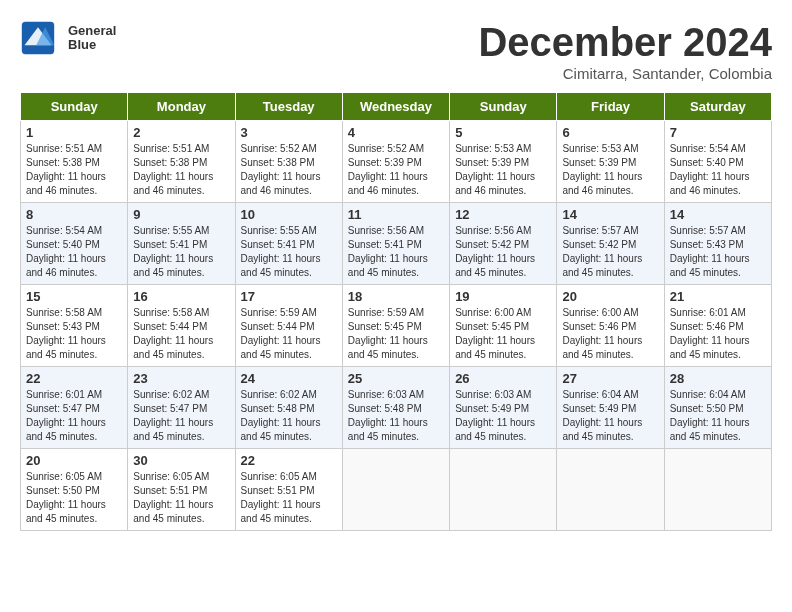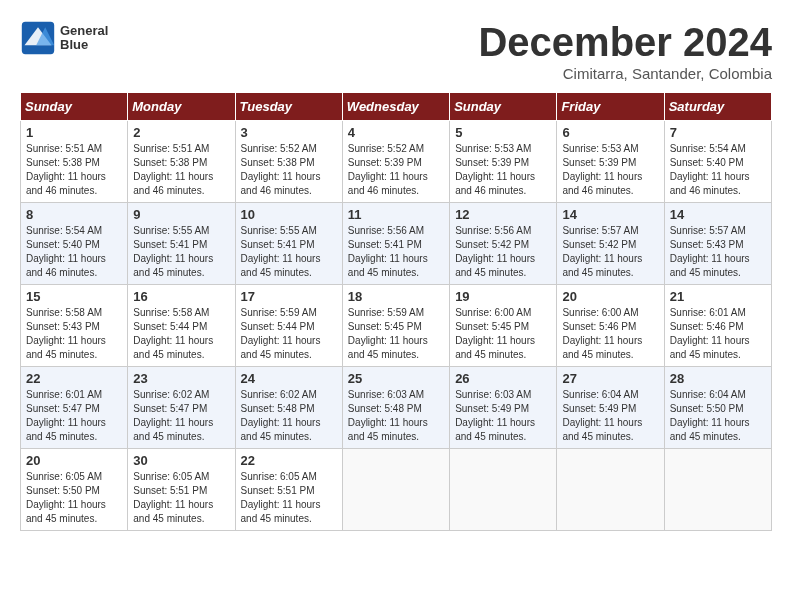--- a/index.html
+++ b/index.html
@@ -12,21 +12,21 @@
     }
     .header-area {
       display: flex;
       justify-content: space-between;
       align-items: flex-start;
       margin-bottom: 10px;
     }
     .logo {
       display: flex;
       align-items: center;
-      gap: 4px;
+      gap: 12px;
     }
     .logo-text {
       font-size: 13px;
       font-weight: bold;
       color: #333;
       line-height: 1.1;
     }
     .logo-icon {
       width: 36px;
       height: 36px;
@@ -42,28 +42,27 @@
     .location {
       font-size: 15px;
       color: #555;
     }
     .calendar-table {
       width: 100%;
       border-collapse: collapse;
       font-size: 11px;
     }
     .calendar-table th {
-      background-color: #7f1d1d;
+      background-color: #4d7c0f;
       color: #fff;
       padding: 6px 4px;
-      text-align: left;
+      text-align: center;
       font-size: 13px;
       font-weight: bold;
       border: 1px solid #fff;
-      font-style: italic;
     }
     .calendar-table td {
       border: 1px solid #ccc;
       padding: 4px 5px;
       vertical-align: top;
       width: calc(100% / 7);
       min-height: 80px;
     }
     .calendar-table tr:nth-child(even) td {
       background-color: #f0f4fb;

